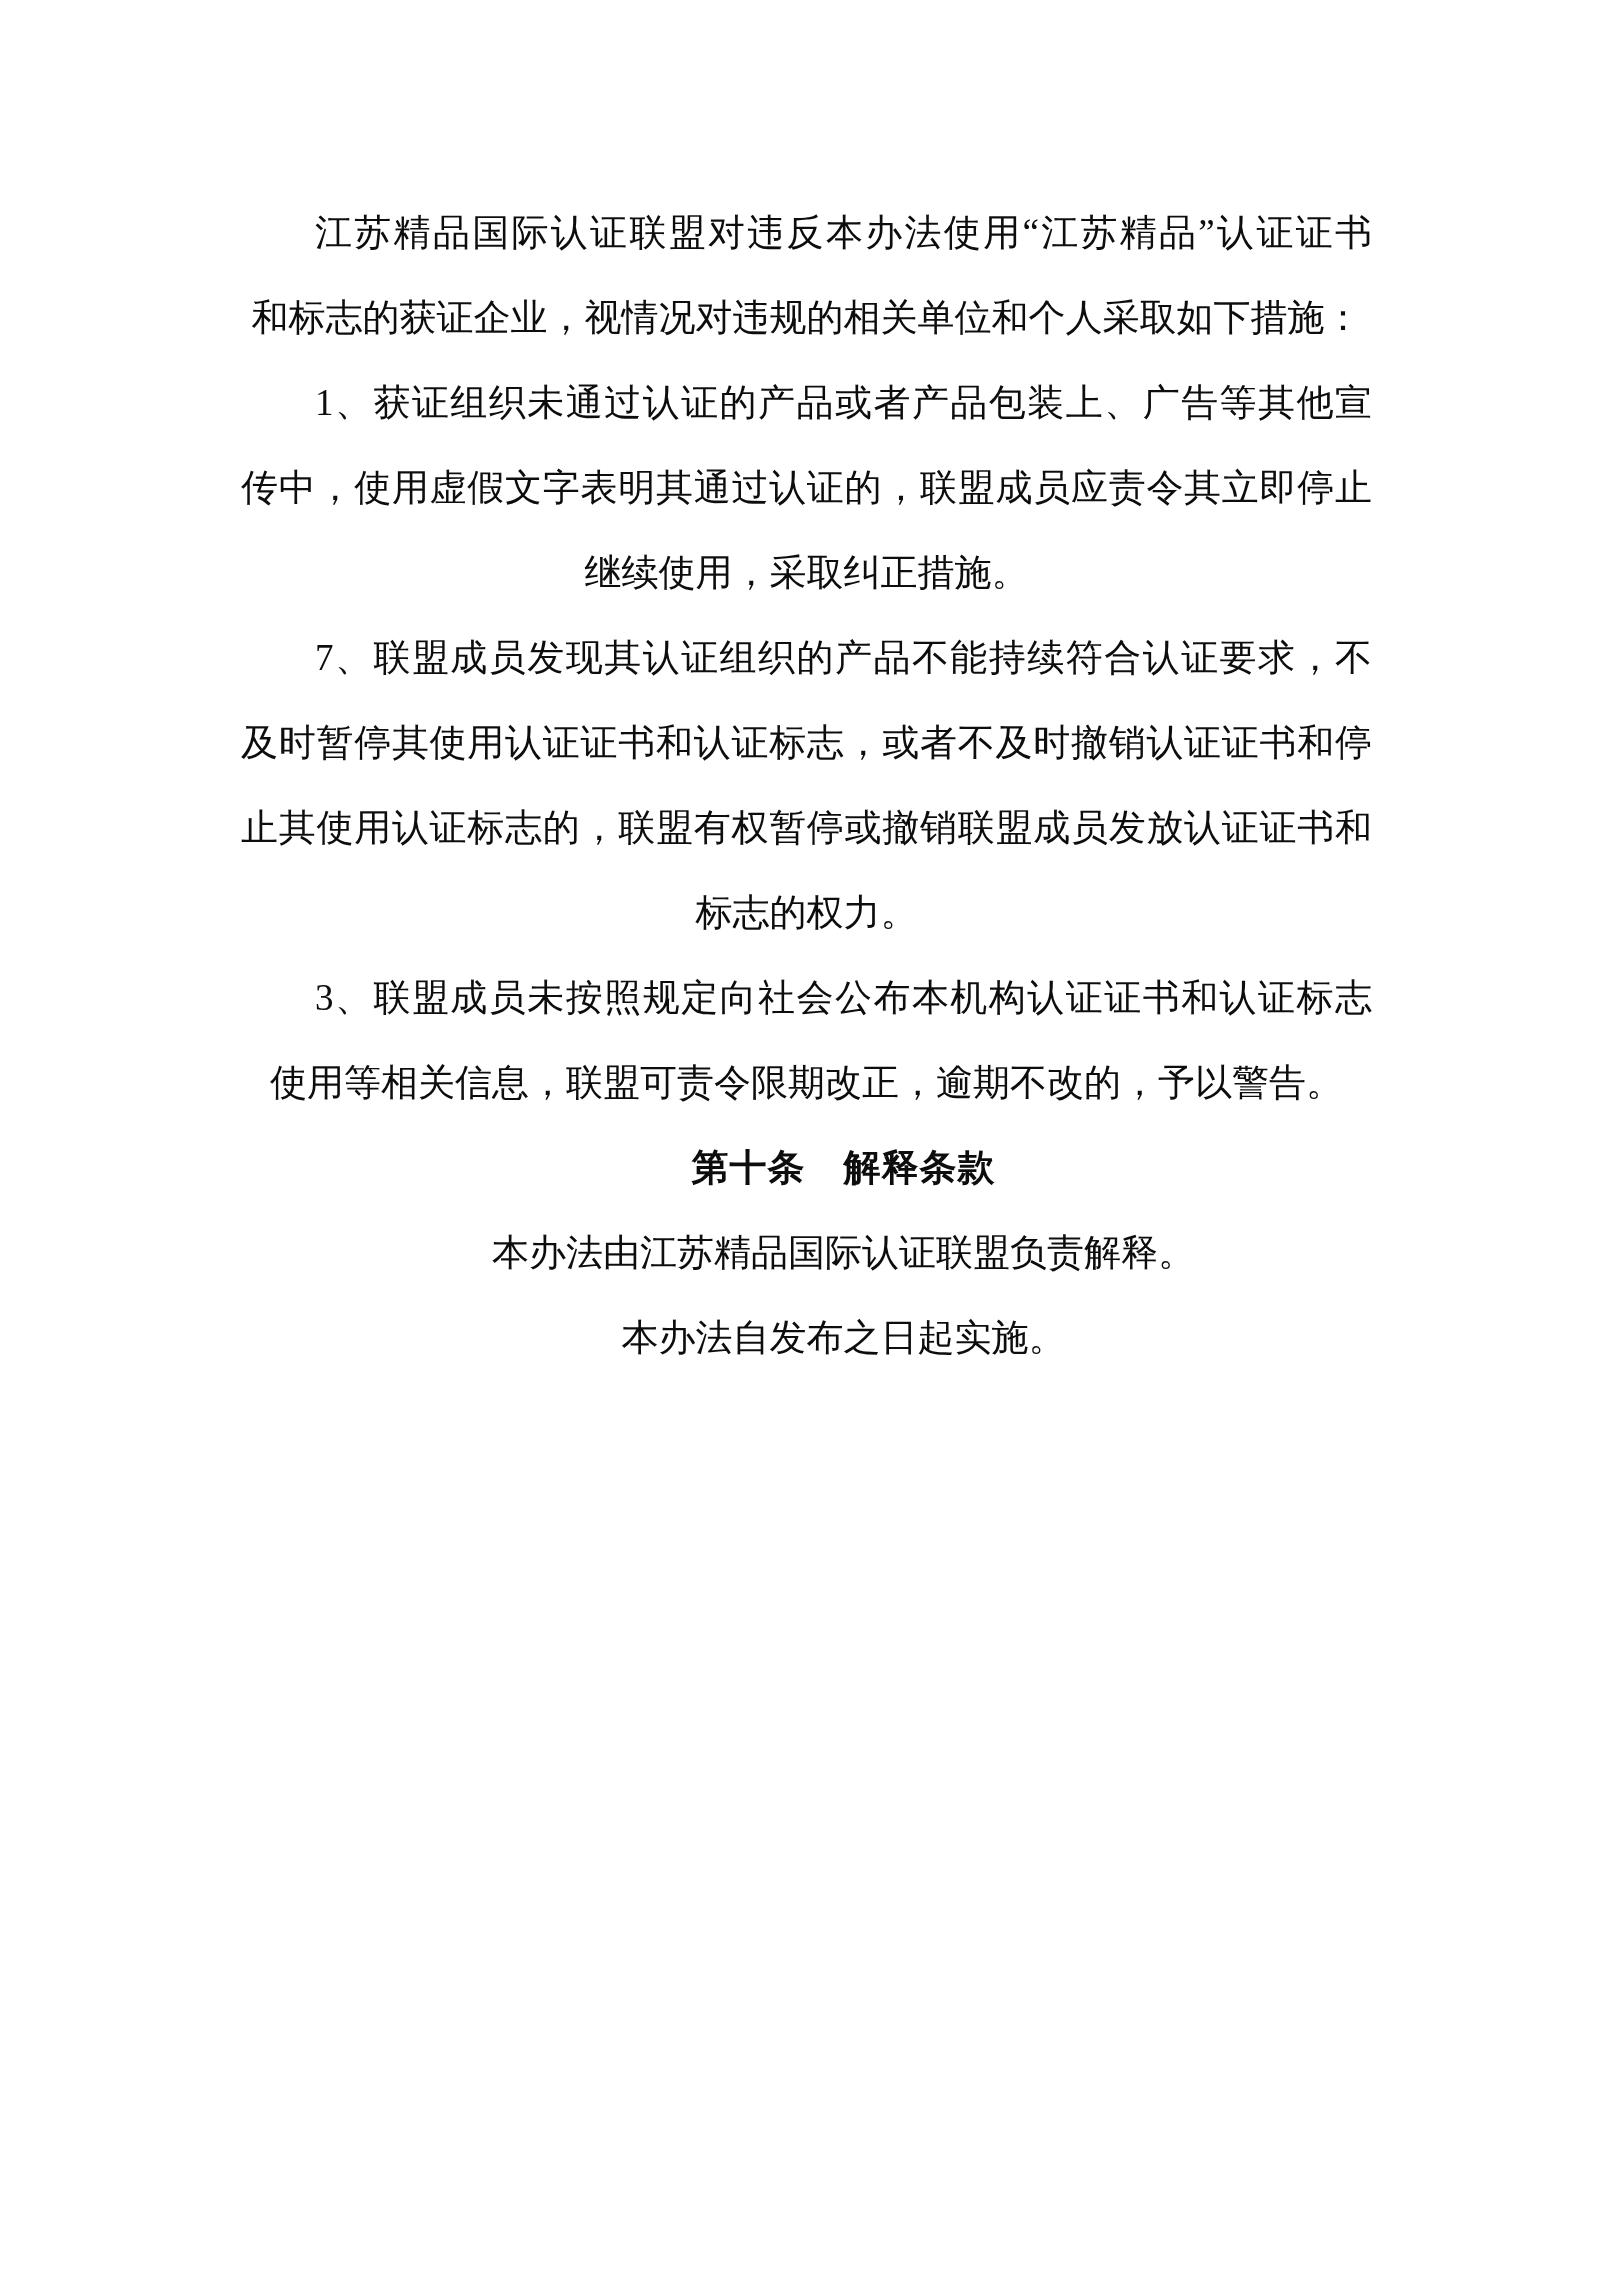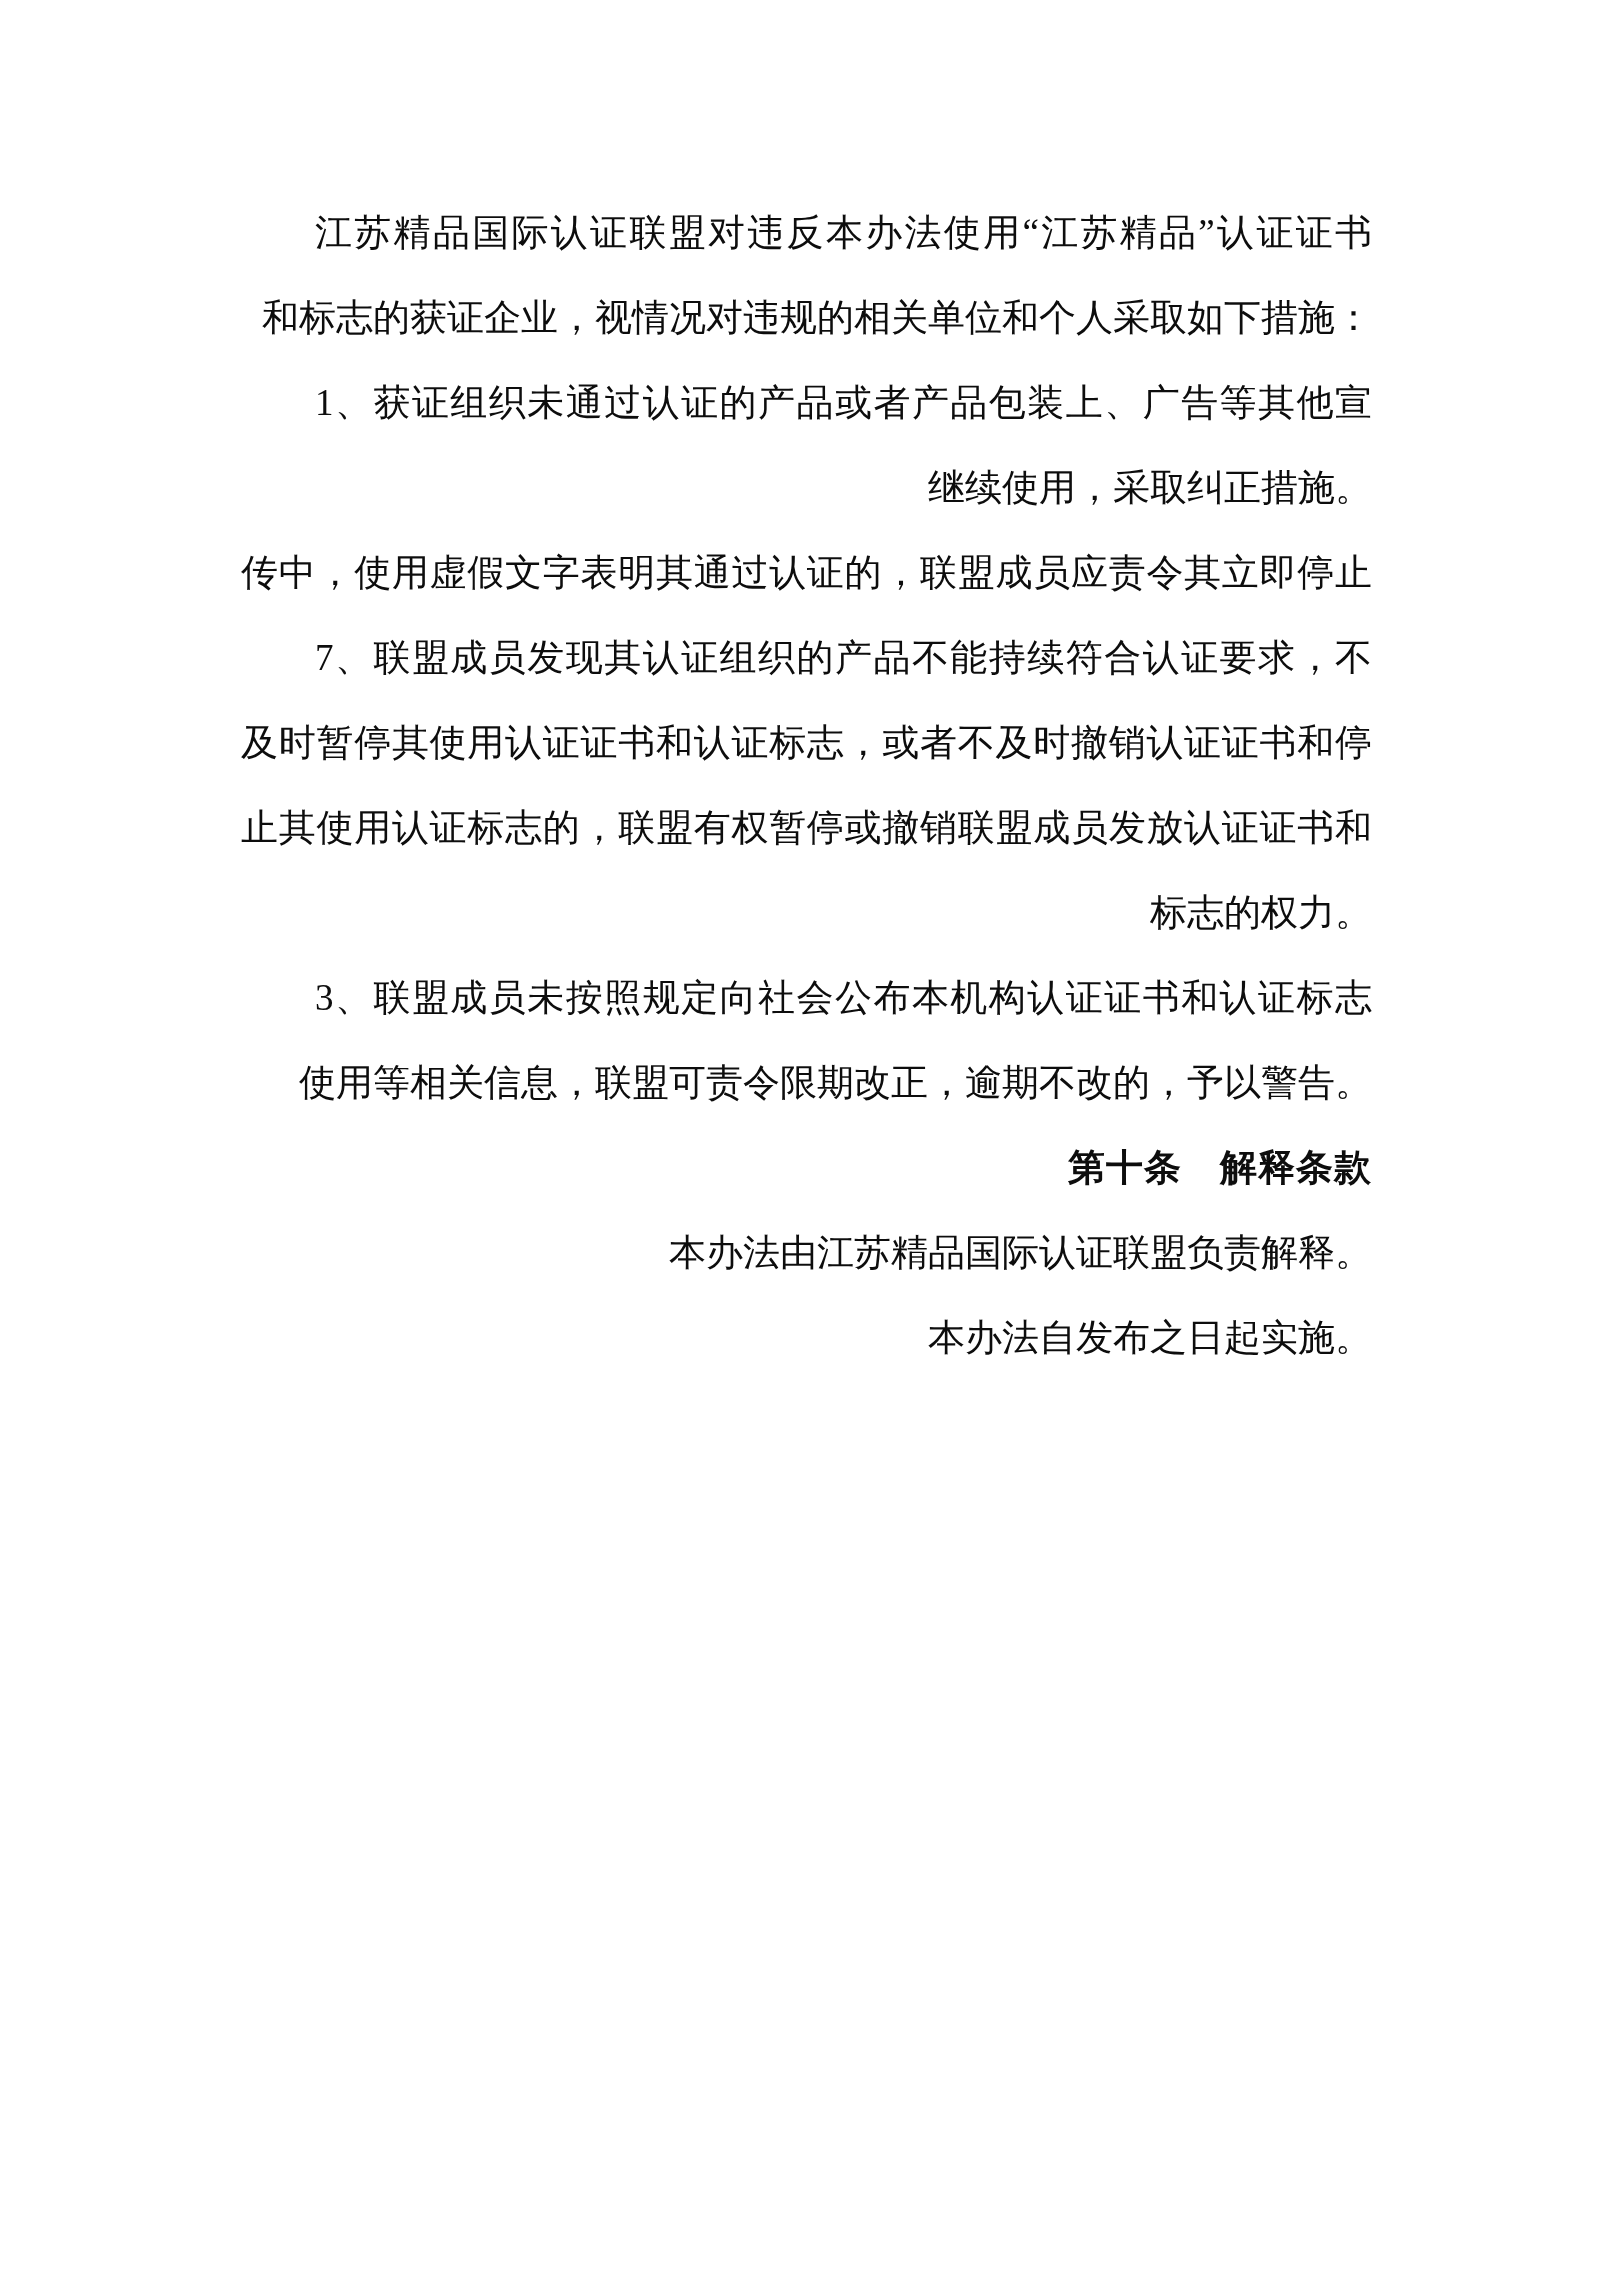--- a/index.html
+++ b/index.html
@@ -25,21 +25,21 @@
     margin: 0;
     padding: 0;
   }
   .line {
     font-family: "Liberation Serif", "DejaVu Serif", serif;
     font-size: 37px;
     color: #0d0d0d;
     height: 85px;
     line-height: 85px;
     overflow: hidden;
-    text-align: right;
+    text-align: center;
   }
   .line.fill {
     text-align: justify;
     text-align-last: justify;
   }
   .line.indent {
     padding-left: 74px;
   }
   .paragraph.heading .line {
     font-weight: 700;
@@ -50,22 +50,22 @@
 <body>
 
 <div class="page">
   <div class="doc-body">
       <div class="paragraph">
         <div class="line indent fill">江苏精品国际认证联盟对违反本办法使用“江苏精品”认证证书</div>
         <div class="line last">和标志的获证企业，视情况对违规的相关单位和个人采取如下措施：</div>
       </div>
       <div class="paragraph">
         <div class="line indent fill">1、获证组织未通过认证的产品或者产品包装上、广告等其他宣</div>
+        <div class="line fill">传中，使用虚假文字表明其通过认证的，联盟成员应责令其立即停止</div>
         <div class="line last">继续使用，采取纠正措施。</div>
-        <div class="line fill">传中，使用虚假文字表明其通过认证的，联盟成员应责令其立即停止</div>
       </div>
       <div class="paragraph">
         <div class="line indent fill">7、联盟成员发现其认证组织的产品不能持续符合认证要求，不</div>
         <div class="line fill">及时暂停其使用认证证书和认证标志，或者不及时撤销认证证书和停</div>
         <div class="line fill">止其使用认证标志的，联盟有权暂停或撤销联盟成员发放认证证书和</div>
         <div class="line last">标志的权力。</div>
       </div>
       <div class="paragraph">
         <div class="line indent fill">3、联盟成员未按照规定向社会公布本机构认证证书和认证标志</div>
         <div class="line last">使用等相关信息，联盟可责令限期改正，逾期不改的，予以警告。</div>

